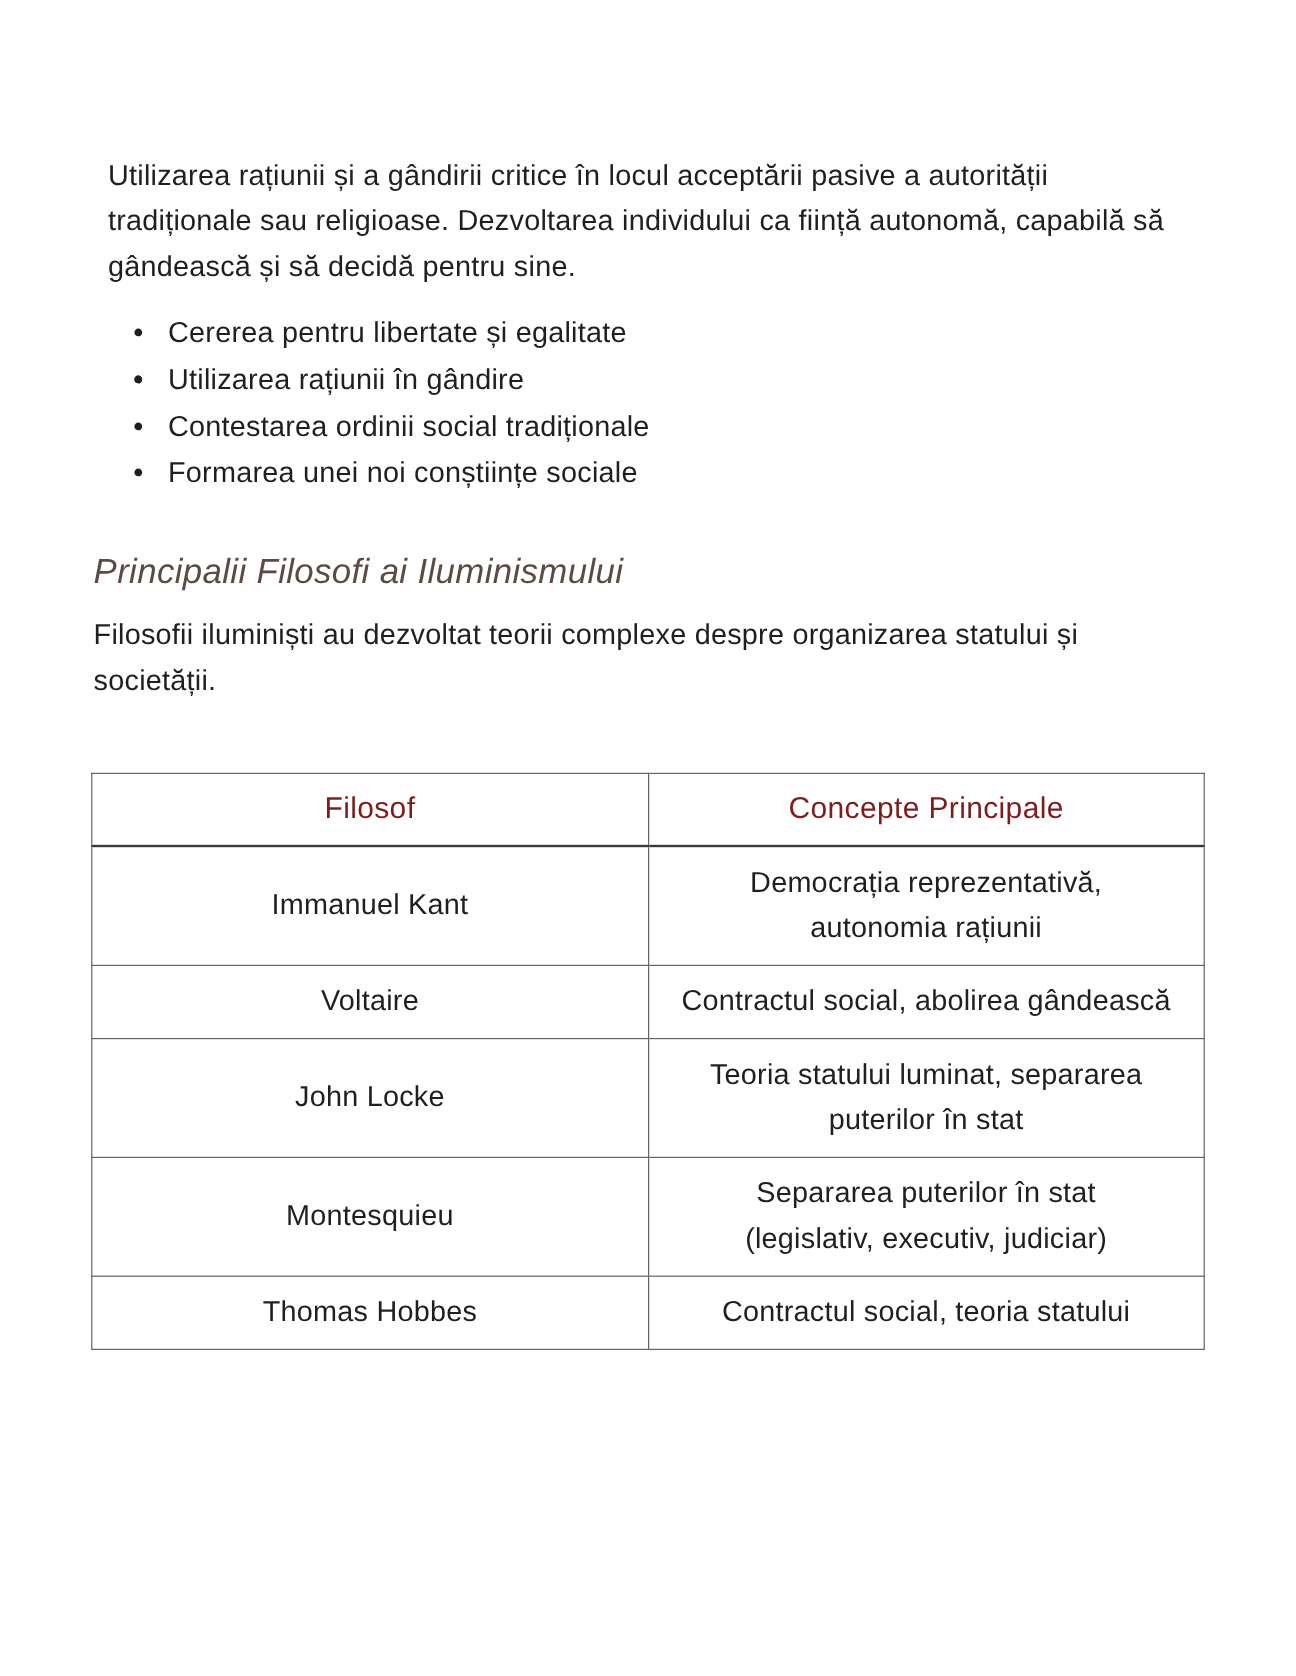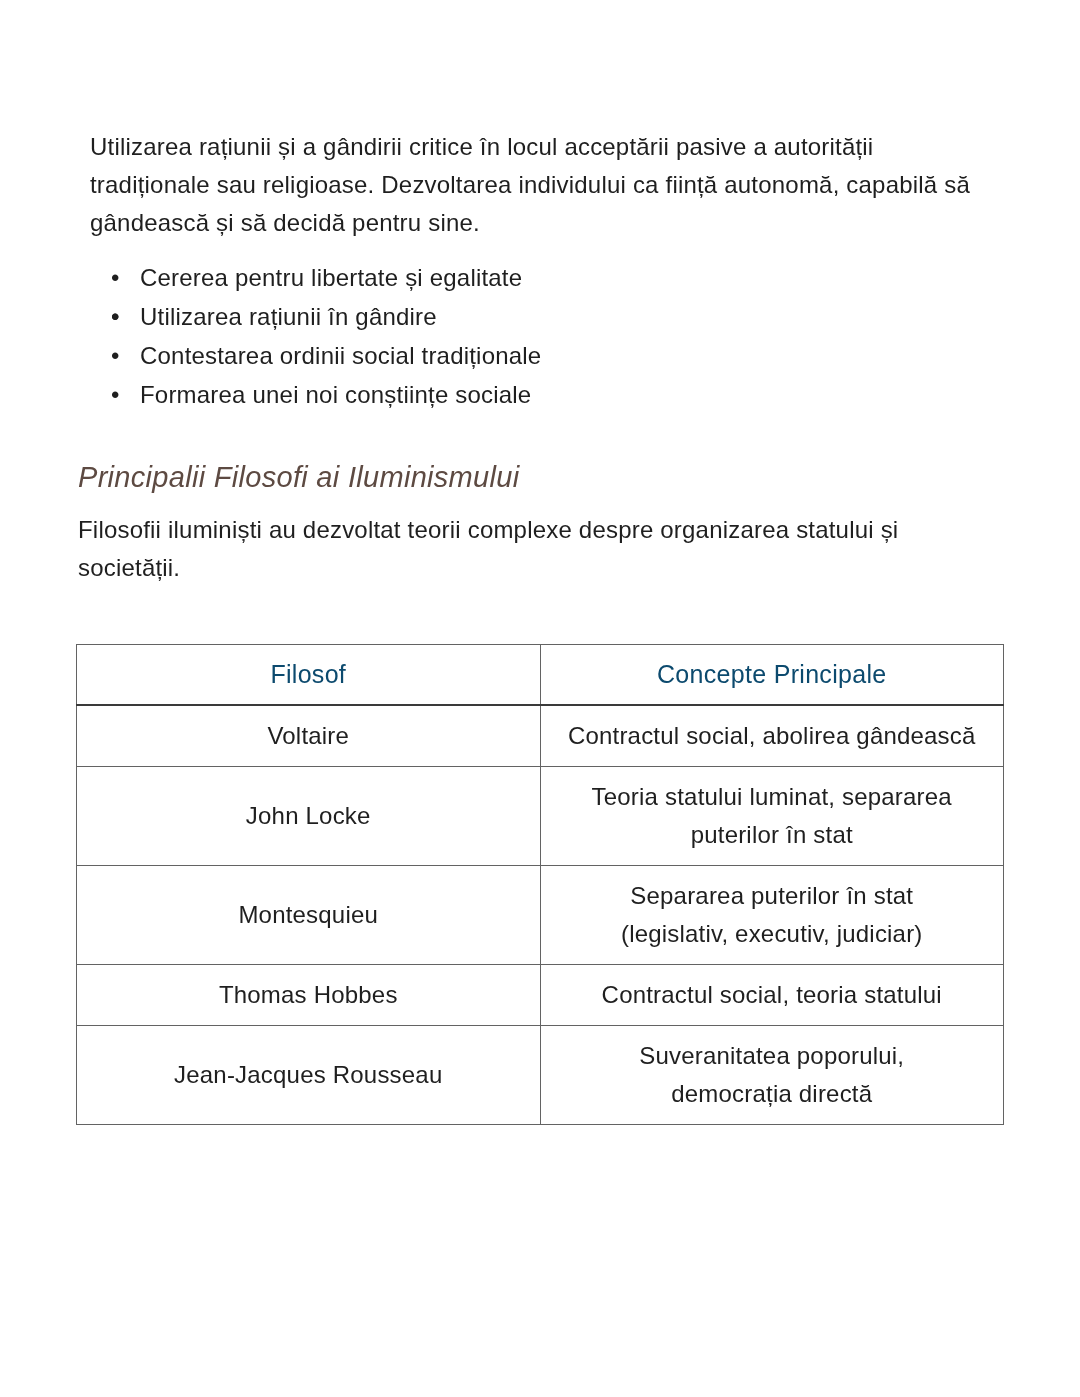--- a/index.html
+++ b/index.html
@@ -67,21 +67,21 @@
   table.philosophers th,
   table.philosophers td {
     border: 1.5px solid #636363;
     text-align: center;
     vertical-align: middle;
   }
   table.philosophers th {
     height: 57px;
     font-size: 25px;
     font-weight: 400;
-    color: #0c4a6e;
+    color: #7f1d1d;
     letter-spacing: 0.3px;
   }
   table.philosophers th.col-filosof {
     border-bottom: 2px solid #3a3a3a;
   }
   table.philosophers th.col-concepte {
     border-bottom: 2px solid #3a3a3a;
   }
   table.philosophers td {
     font-size: 24px;
@@ -128,38 +128,38 @@
 
   <table class="philosophers">
     <thead>
       <tr>
         <th class="col-filosof">Filosof</th>
         <th class="col-concepte">Concepte Principale</th>
       </tr>
     </thead>
     <tbody>
       <tr>
+        <td>Immanuel Kant</td>
+        <td class="concepts-cell">Democrația reprezentativă,
+autonomia rațiunii</td>
+      </tr>
+      <tr>
         <td>Voltaire</td>
         <td class="concepts-cell">Contractul social, abolirea gândească</td>
       </tr>
       <tr>
         <td>John Locke</td>
         <td class="concepts-cell">Teoria statului luminat, separarea
 puterilor în stat</td>
       </tr>
       <tr>
         <td>Montesquieu</td>
         <td class="concepts-cell">Separarea puterilor în stat
 (legislativ, executiv, judiciar)</td>
       </tr>
       <tr>
         <td>Thomas Hobbes</td>
         <td class="concepts-cell">Contractul social, teoria statului</td>
       </tr>
-      <tr>
-        <td>Jean-Jacques Rousseau</td>
-        <td class="concepts-cell">Suveranitatea poporului,
-democrația directă</td>
-      </tr>
     </tbody>
   </table>
 
 </div>
 
 </body></html>

